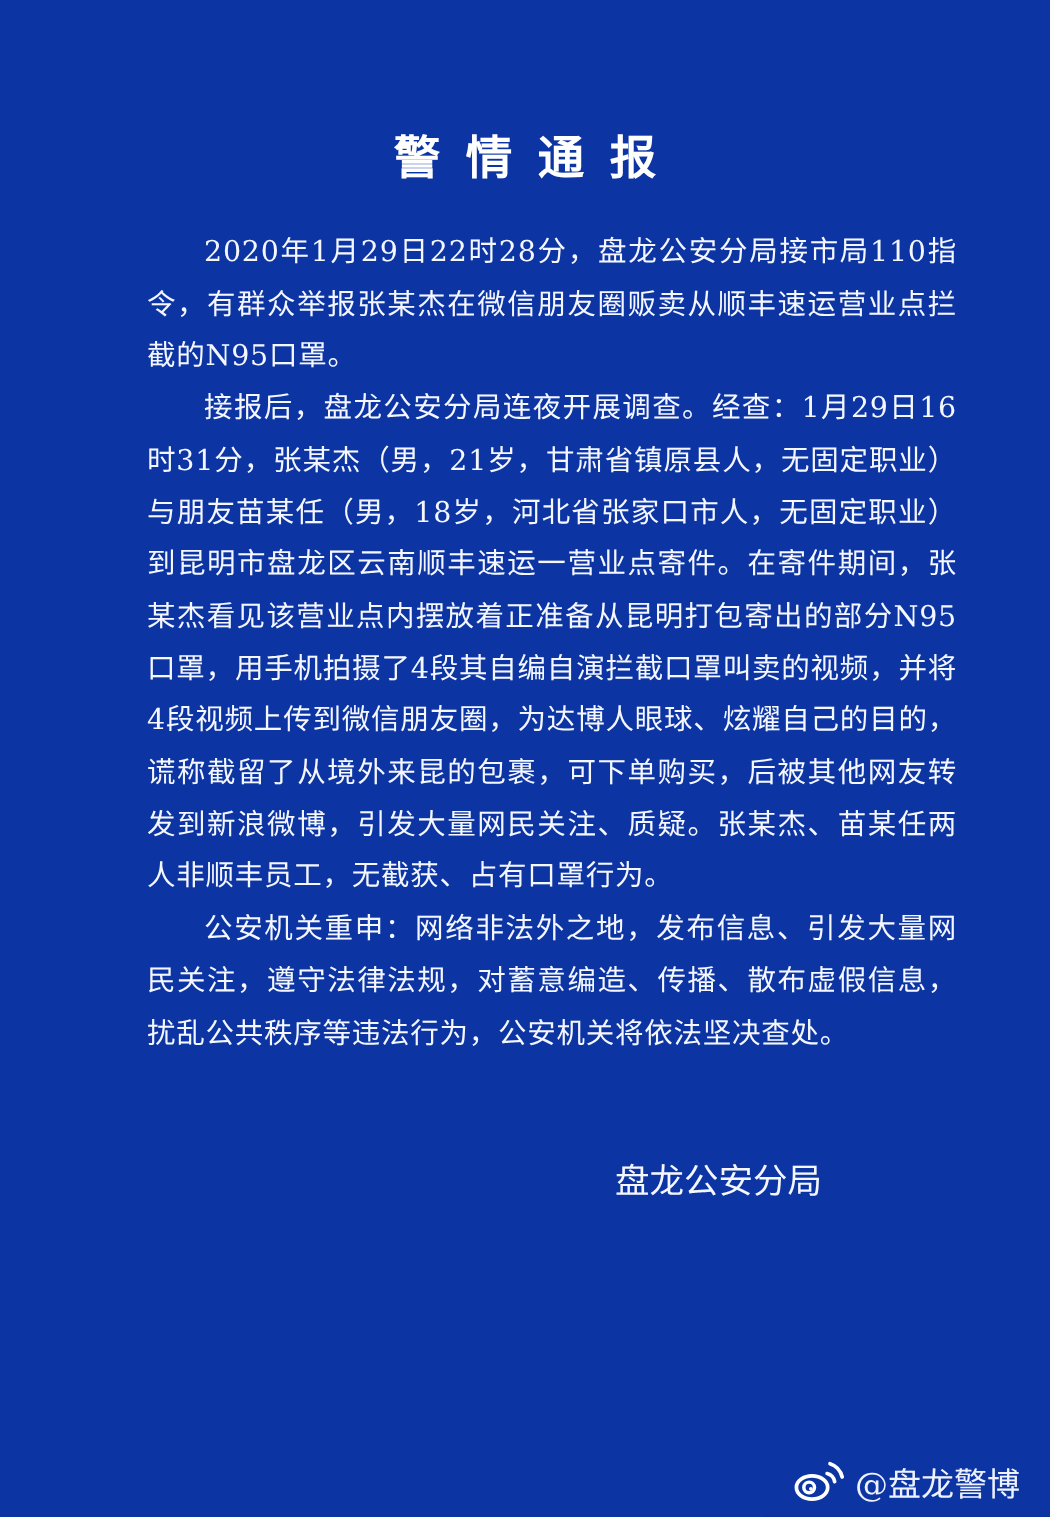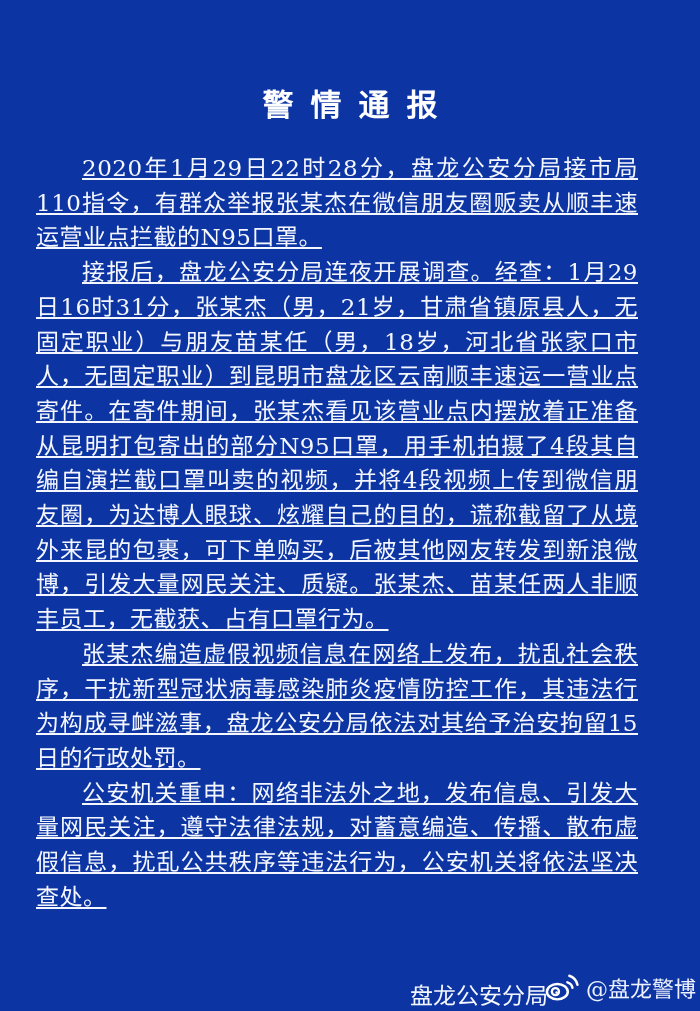--- a/index.html
+++ b/index.html
@@ -22,41 +22,40 @@
     margin: 0;
     padding-top: 80px;
     text-align: center;
     font-size: 31px;
     font-weight: bold;
     letter-spacing: 17px;
     text-indent: 17px; 
     color: #ffffff;
   }
   .body-text {
-    padding: 26px 62px 0 36px;
-    font-size: 23px;
+    padding: 26px 62px 0 98px;
+    font-size: 19px;
     line-height: 34.7px;
     text-align: justify;
     letter-spacing: 0.5px;
-    text-decoration: underline;
   }
   .body-text p {
     margin: 0;
     text-indent: 2em;
   }
   .signature-block {
     width: 330px;
     margin: 64px 56px 0 auto;
     text-align: center;
     font-size: 23px;
     line-height: 37px;
   }
   .footer {
     position: absolute;
-    right: 4px;
+    right: 20px;
     bottom: 8px;
     display: flex;
     align-items: center;
     gap: 7px;
     font-size: 22px;
     color: #eef2ff;
   }
   .weibo-icon {
     display: inline-block;
     width: 34px;
@@ -66,21 +65,20 @@
 </head>
 <body>
 
 <div class="page">
 
   <h1 class="title">警情通报</h1>
 
   <div class="body-text">
     <p>2020年1月29日22时28分，盘龙公安分局接市局110指令，有群众举报张某杰在微信朋友圈贩卖从顺丰速运营业点拦截的N95口罩。</p>
     <p>接报后，盘龙公安分局连夜开展调查。经查：1月29日16时31分，张某杰（男，21岁，甘肃省镇原县人，无固定职业）与朋友苗某任（男，18岁，河北省张家口市人，无固定职业）到昆明市盘龙区云南顺丰速运一营业点寄件。在寄件期间，张某杰看见该营业点内摆放着正准备从昆明打包寄出的部分N95口罩，用手机拍摄了4段其自编自演拦截口罩叫卖的视频，并将4段视频上传到微信朋友圈，为达博人眼球、炫耀自己的目的，谎称截留了从境外来昆的包裹，可下单购买，后被其他网友转发到新浪微博，引发大量网民关注、质疑。张某杰、苗某任两人非顺丰员工，无截获、占有口罩行为。</p>
-    <p>张某杰编造虚假视频信息在网络上发布，扰乱社会秩序，干扰新型冠状病毒感染肺炎疫情防控工作，其违法行为构成寻衅滋事，盘龙公安分局依法对其给予治安拘留15日的行政处罚。</p>
     <p>公安机关重申：网络非法外之地，发布信息、引发大量网民关注，遵守法律法规，对蓄意编造、传播、散布虚假信息，扰乱公共秩序等违法行为，公安机关将依法坚决查处。</p>
   </div>
 
   <div class="signature-block">
     <div>盘龙公安分局</div>
 
   </div>
 
   <div class="footer">
     <span class="weibo-icon">

